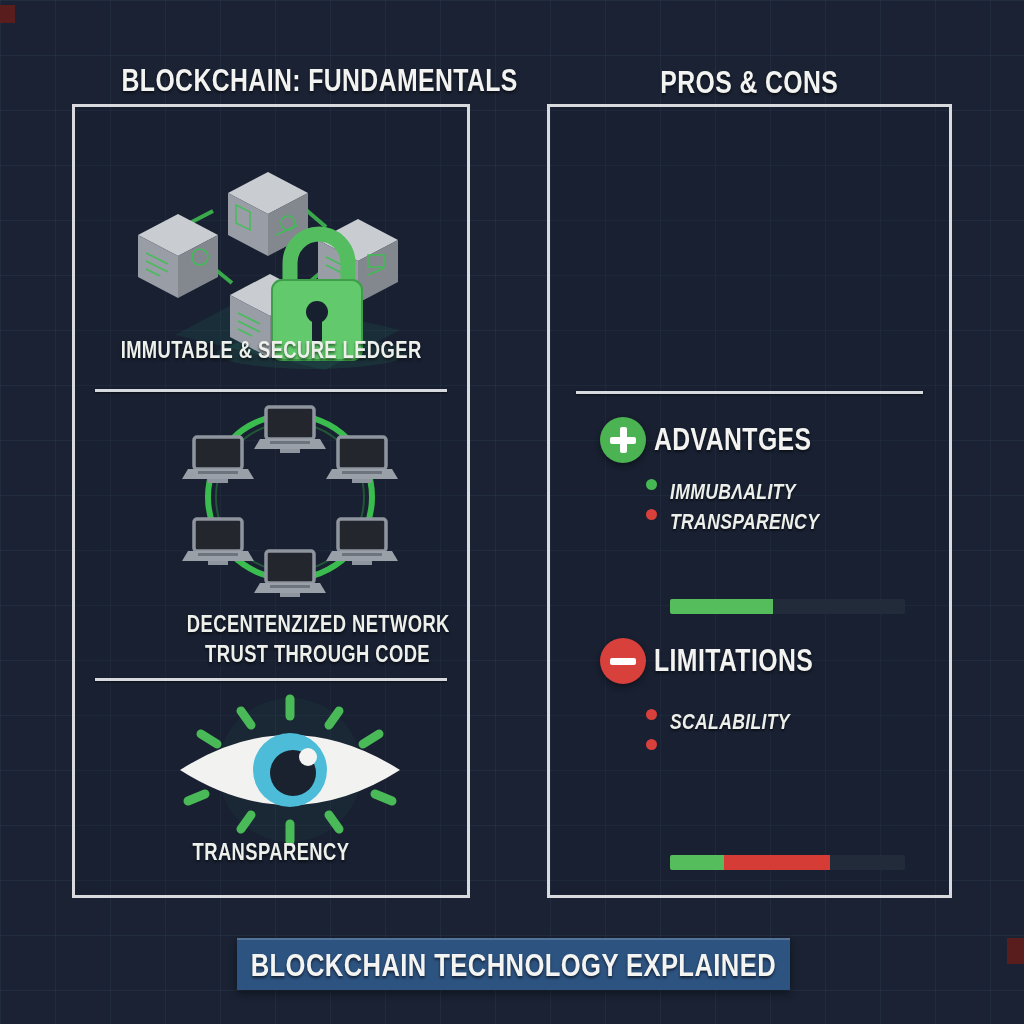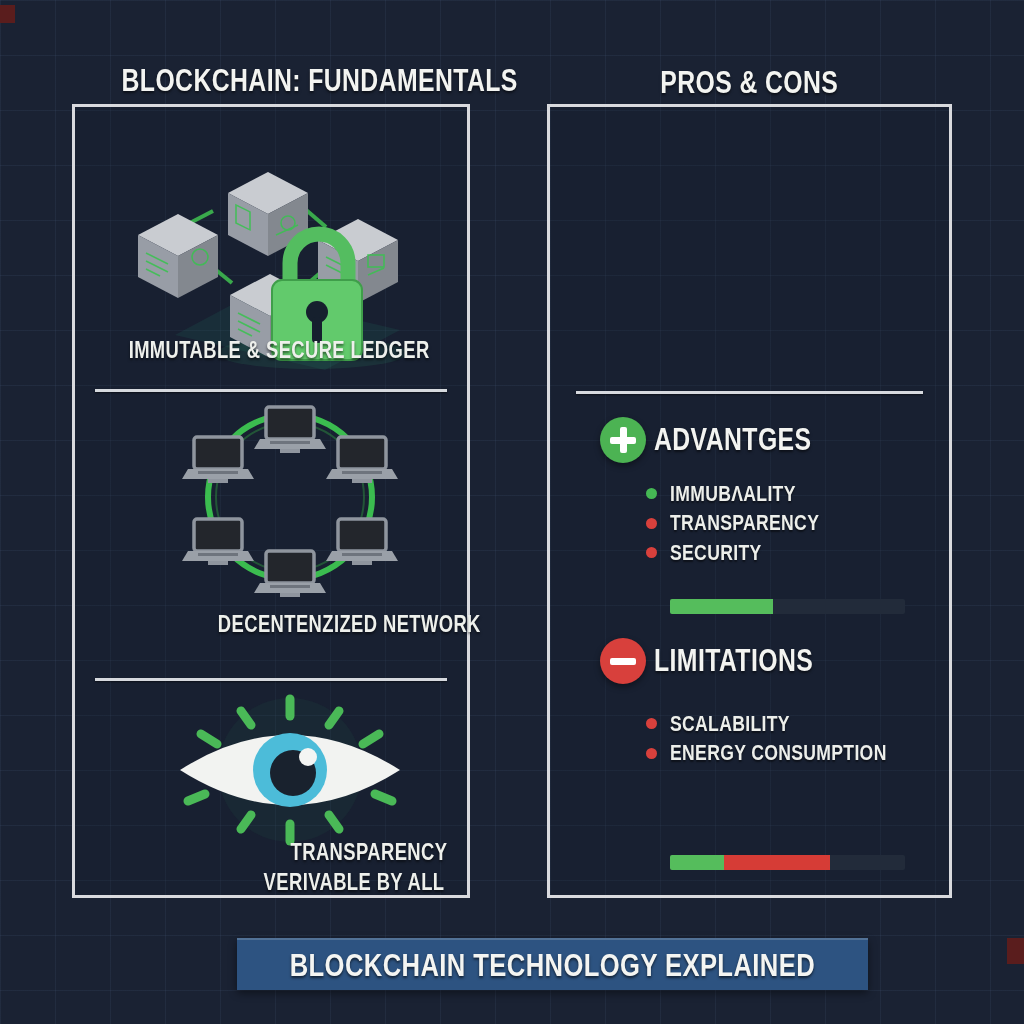--- a/index.html
+++ b/index.html
@@ -23,48 +23,48 @@
   #right-title { left:547px; width:405px; top:65px; }
 
   .panel { position:absolute; top:104px; height:794px; border:3px solid #d9dade;
     background:rgba(18,26,42,0.25); }
   #fundamentals-panel { left:72px;  width:398px; }
   #proscons-panel     { left:547px; width:405px; }
 
   .divider { position:absolute; left:20px; right:20px; height:3px; background:#d6d9de;
     box-shadow:0 1px 2px rgba(0,0,0,.5); }
 
-  .caption { position:absolute; width:100%; text-align:right; }
+  .caption { position:absolute; width:100%; text-align:center; }
   .cap-line { font-size:23px; font-weight:700; line-height:30px; color:#eef0ec;
     letter-spacing:.5px; text-shadow:0 2px 3px rgba(0,0,0,.55); }
 
   .illus { position:absolute; }
 
   .group-header { position:absolute; left:50px; display:flex; align-items:center; }
   .badge { position:relative; width:46px; height:46px; border-radius:50%; flex:none;
     box-shadow:0 3px 6px rgba(0,0,0,.4); }
   .badge .bar-h { position:absolute; left:10px; right:10px; top:19.5px; height:7px;
     background:#fff; border-radius:2px; }
   .badge .bar-v { position:absolute; top:10px; bottom:10px; left:19.5px; width:7px;
     background:#fff; border-radius:2px; }
   .group-title { font-size:31px; font-weight:700; color:#f3f4f1; margin-left:8px;
     letter-spacing:.5px; text-shadow:0 2px 3px rgba(0,0,0,.55); }
 
   .items { position:absolute; left:96px; right:20px; }
-  .item { display:flex; align-items:center; height:29.5px; }
+  .item { display:flex; align-items:flex-start; height:29.5px;font-style:italic; }
   .dot { width:11px; height:11px; border-radius:50%; margin-right:13px; flex:none;
     background:transparent; }
   .item-label { font-size:22px; font-weight:700; color:#edefeb; letter-spacing:.4px;
     text-shadow:0 2px 2px rgba(0,0,0,.5); }
 
   .bar { position:absolute; left:120px; width:235px; height:15px; display:flex;
     overflow:hidden; border-radius:2px; }
   .bar-seg { height:100%; flex:none; }
 
-  #footer-banner { position:absolute; left:237px; top:938px; width:631px; height:52px;
+  #footer-banner { position:absolute; left:237px; top:938px; width:553px; height:52px;
     display:flex; align-items:center; justify-content:center;
     border-top:2px solid rgba(255,255,255,0.18); box-shadow:0 3px 8px rgba(0,0,0,.45); }
   #footer-banner .cond { font-size:32px; font-weight:700; color:#f4f5f2;
     letter-spacing:.5px; text-shadow:0 2px 3px rgba(0,0,0,.6); }
 
   .corner-accent { position:absolute; background:#5a1d1d; }
   #corner-tl { left:0; top:5px; width:15px; height:18px; }
   #corner-r  { left:1007px; top:938px; width:17px; height:26px; }
 </style>
 </head>
@@ -195,20 +195,21 @@
           <rect x="-24" y="-20" width="48" height="32" rx="3" fill="#23262c" stroke="#8f959e" stroke-width="3.5"></rect>
           <polygon points="-30,12 30,12 36,22 -36,22" fill="#9aa0a8"></polygon>
             <rect x="-20" y="14" width="40" height="3" fill="#6e747d"></rect>
           <rect x="-10" y="22" width="20" height="4" fill="#8f959e"></rect>
         </g>
       </g>
     </svg>
 
     <div class="caption" style="top:502px;margin-left:47px;">
       <div class="cap-line"><span class="cond">DECENTENZIZED NETWORK</span></div>
+      <div class="cap-line"><span class="cond">TRUST THROUGH CODE</span></div>
     </div>
 
     <div class="divider" style="top:571px;"></div>
 
     <svg class="illus" style="left:70px; top:585px;" width="290" height="155" viewBox="0 0 290 155">
       <circle cx="145" cy="78" r="72" fill="rgba(60,205,125,0.05)"></circle>
       <g stroke="#4ab957" stroke-width="9" stroke-linecap="round">
         <line x1="145" y1="24" x2="145" y2="7"></line>
         <line x1="106" y1="33" x2="96" y2="19"></line>
         <line x1="184" y1="33" x2="194" y2="19"></line>
@@ -223,21 +224,20 @@
       <g>
         <path d="M 35 78 Q 145 8 255 78 Q 145 148 35 78 Z" fill="#f2f3f1"></path>
         <circle cx="145" cy="78" r="37" fill="#4cbcd9"></circle>
         <circle cx="148" cy="81" r="23" fill="#19222e"></circle>
         <circle cx="163" cy="65" r="9" fill="#f4f5f3"></circle>
       </g>
     </svg>
 
     <div class="caption" style="top:730px;">
       <div class="cap-line"><span class="cond">TRANSPARENCY</span></div>
-      <div class="cap-line"><span class="cond">VERIVABLE BY ALL</span></div>
     </div>
   </div>
 
   <div class="panel" id="proscons-panel">
 
     <div class="divider" style="top:284px; left:26px; right:26px;"></div>
 
     <div class="group-header" style="top:310px;">
       <span class="badge" style="background: rgb(76, 179, 83);">
         <span class="bar-h"></span>
@@ -248,45 +248,40 @@
 
     <div class="items" style="top:372px;">
       <div class="item">
         <span class="dot" style="background: rgb(69, 184, 84);"></span>
         <span class="item-label"><span class="cond-left">IMMUBΛALITY</span></span>
       </div>
       <div class="item">
         <span class="dot" style="background: rgb(216, 64, 60);"></span>
         <span class="item-label"><span class="cond-left">TRANSPARENCY</span></span>
       </div>
-      <div class="item">
-        <span class="dot" style="background: rgb(216, 64, 60);"></span>
-        <span class="item-label"><span class="cond-left">SECURITY</span></span>
-      </div>
     </div>
 
     <div class="bar" style="top: 492px; background: rgb(34, 43, 58);">
       <div class="bar-seg" style="width: 44%; background: rgb(85, 189, 92);"></div>
     </div>
 
     <div class="group-header" style="top:531px;">
       <span class="badge" style="background: rgb(216, 64, 60);">
         <span class="bar-h"></span>
       </span>
       <span class="group-title"><span class="cond-left">LIMITATIONS</span></span>
     </div>
 
     <div class="items" style="top:602px;">
       <div class="item">
         <span class="dot" style="background: rgb(216, 64, 60);"></span>
         <span class="item-label"><span class="cond-left">SCALABILITY</span></span>
       </div>
       <div class="item">
         <span class="dot" style="background: rgb(216, 64, 60);"></span>
-        <span class="item-label"><span class="cond-left">ENERGY CONSUMPTION</span></span>
       </div>
     </div>
 
     <div class="bar" style="top: 748px; background: rgb(34, 43, 58);">
       <div class="bar-seg" style="width: 23%; background: rgb(85, 189, 92);"></div>
       <div class="bar-seg" style="width: 45%; background: rgb(214, 60, 54);"></div>
     </div>
   </div>
 
   <div id="footer-banner" style="background: rgb(45, 83, 129);">

